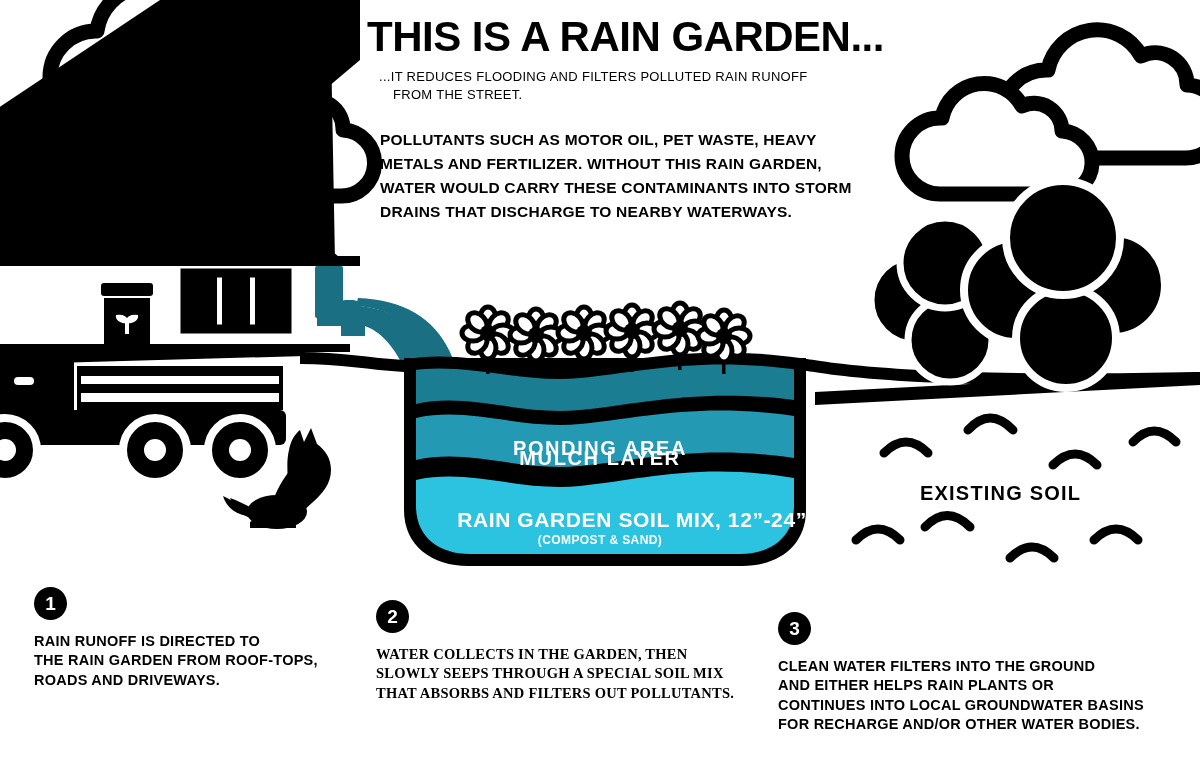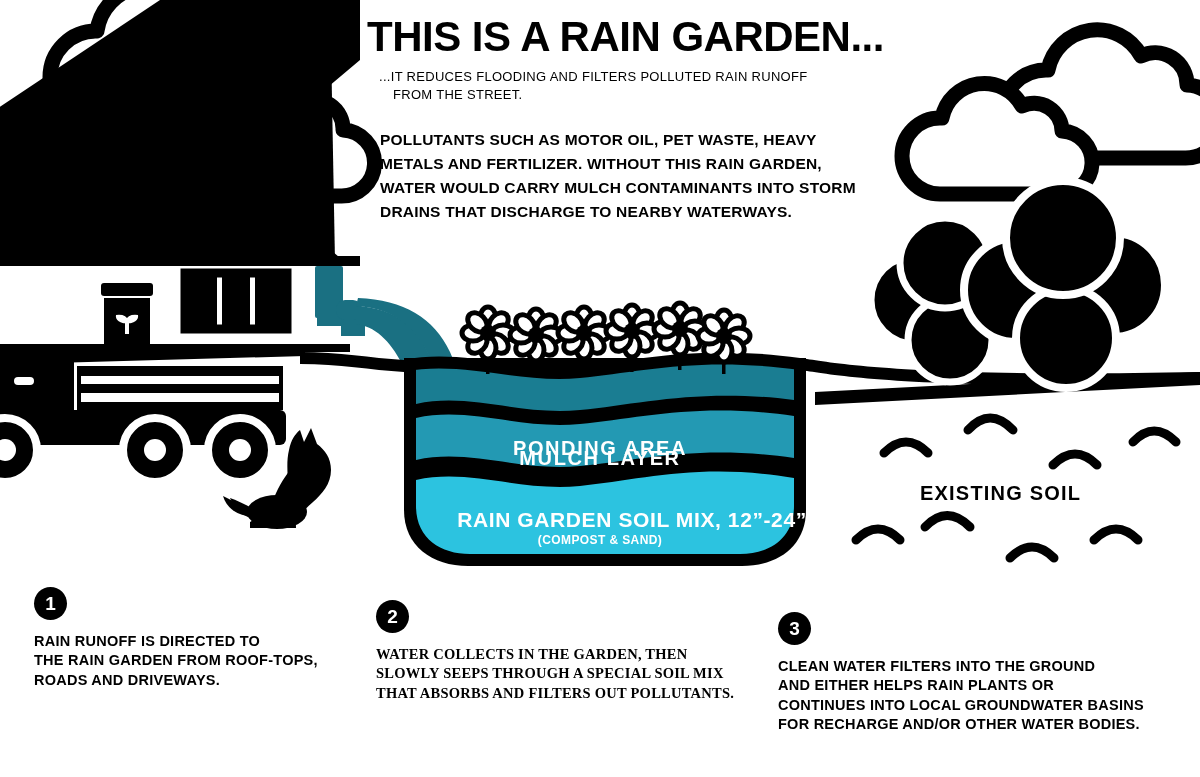--- a/index.html
+++ b/index.html
@@ -404,21 +404,21 @@
   <div class="tx" id="title">THIS IS A RAIN GARDEN...</div>
 
   <div class="tx" id="subtitle">
     <span>...IT REDUCES FLOODING AND FILTERS POLLUTED RAIN RUNOFF</span>
     <span class="l2">FROM THE STREET.</span>
   </div>
 
   <div class="tx" id="body-par">
     <span>POLLUTANTS SUCH AS MOTOR OIL, PET WASTE, HEAVY</span>
     <span>METALS AND FERTILIZER. WITHOUT THIS RAIN GARDEN,</span>
-    <span>WATER WOULD CARRY MULCH CONTAMINANTS INTO STORM</span>
+    <span>WATER WOULD CARRY THESE CONTAMINANTS INTO STORM</span>
     <span>DRAINS THAT DISCHARGE TO NEARBY WATERWAYS.</span>
   </div>
 
   <div class="layer-label" id="lbl-pond">PONDING AREA</div>
   <div class="layer-label" id="lbl-mulch">MULCH LAYER</div>
   <div class="layer-label" id="lbl-soil">RAIN GARDEN SOIL MIX, 12”-24”</div>
   <div class="layer-label" id="lbl-soil-sub">(COMPOST &amp; SAND)</div>
 
   <div class="tx" id="existing-soil">EXISTING SOIL</div>
 

